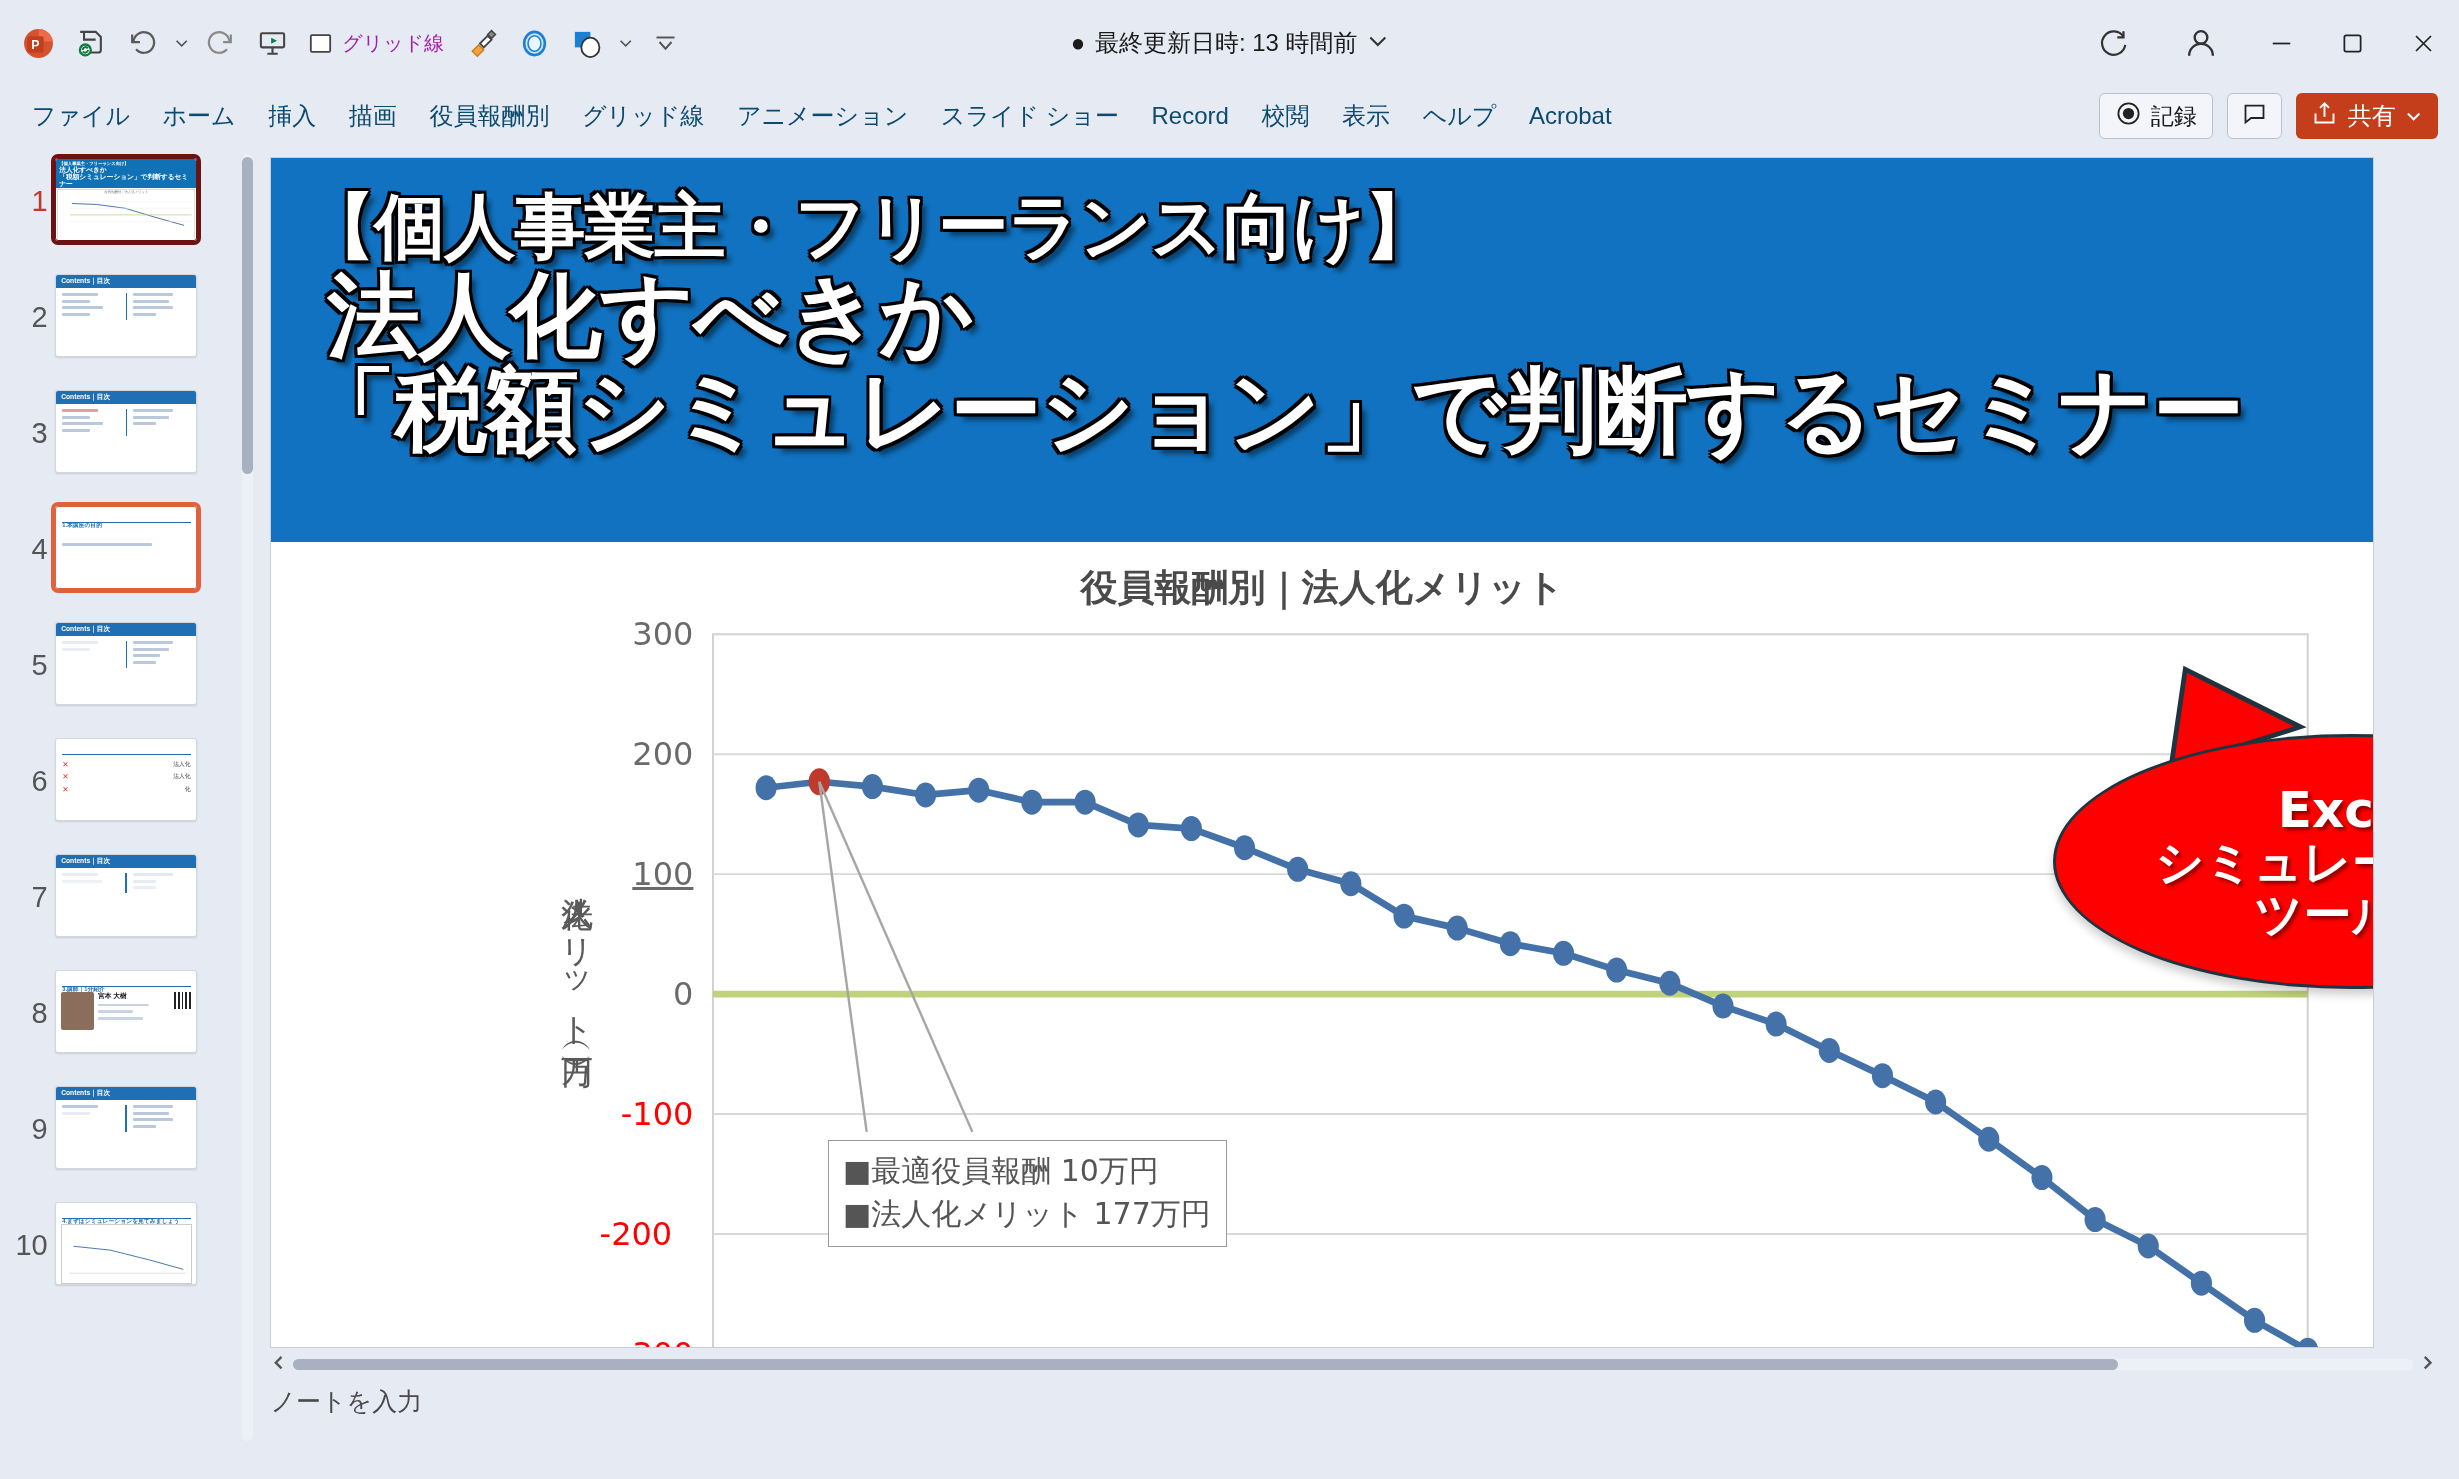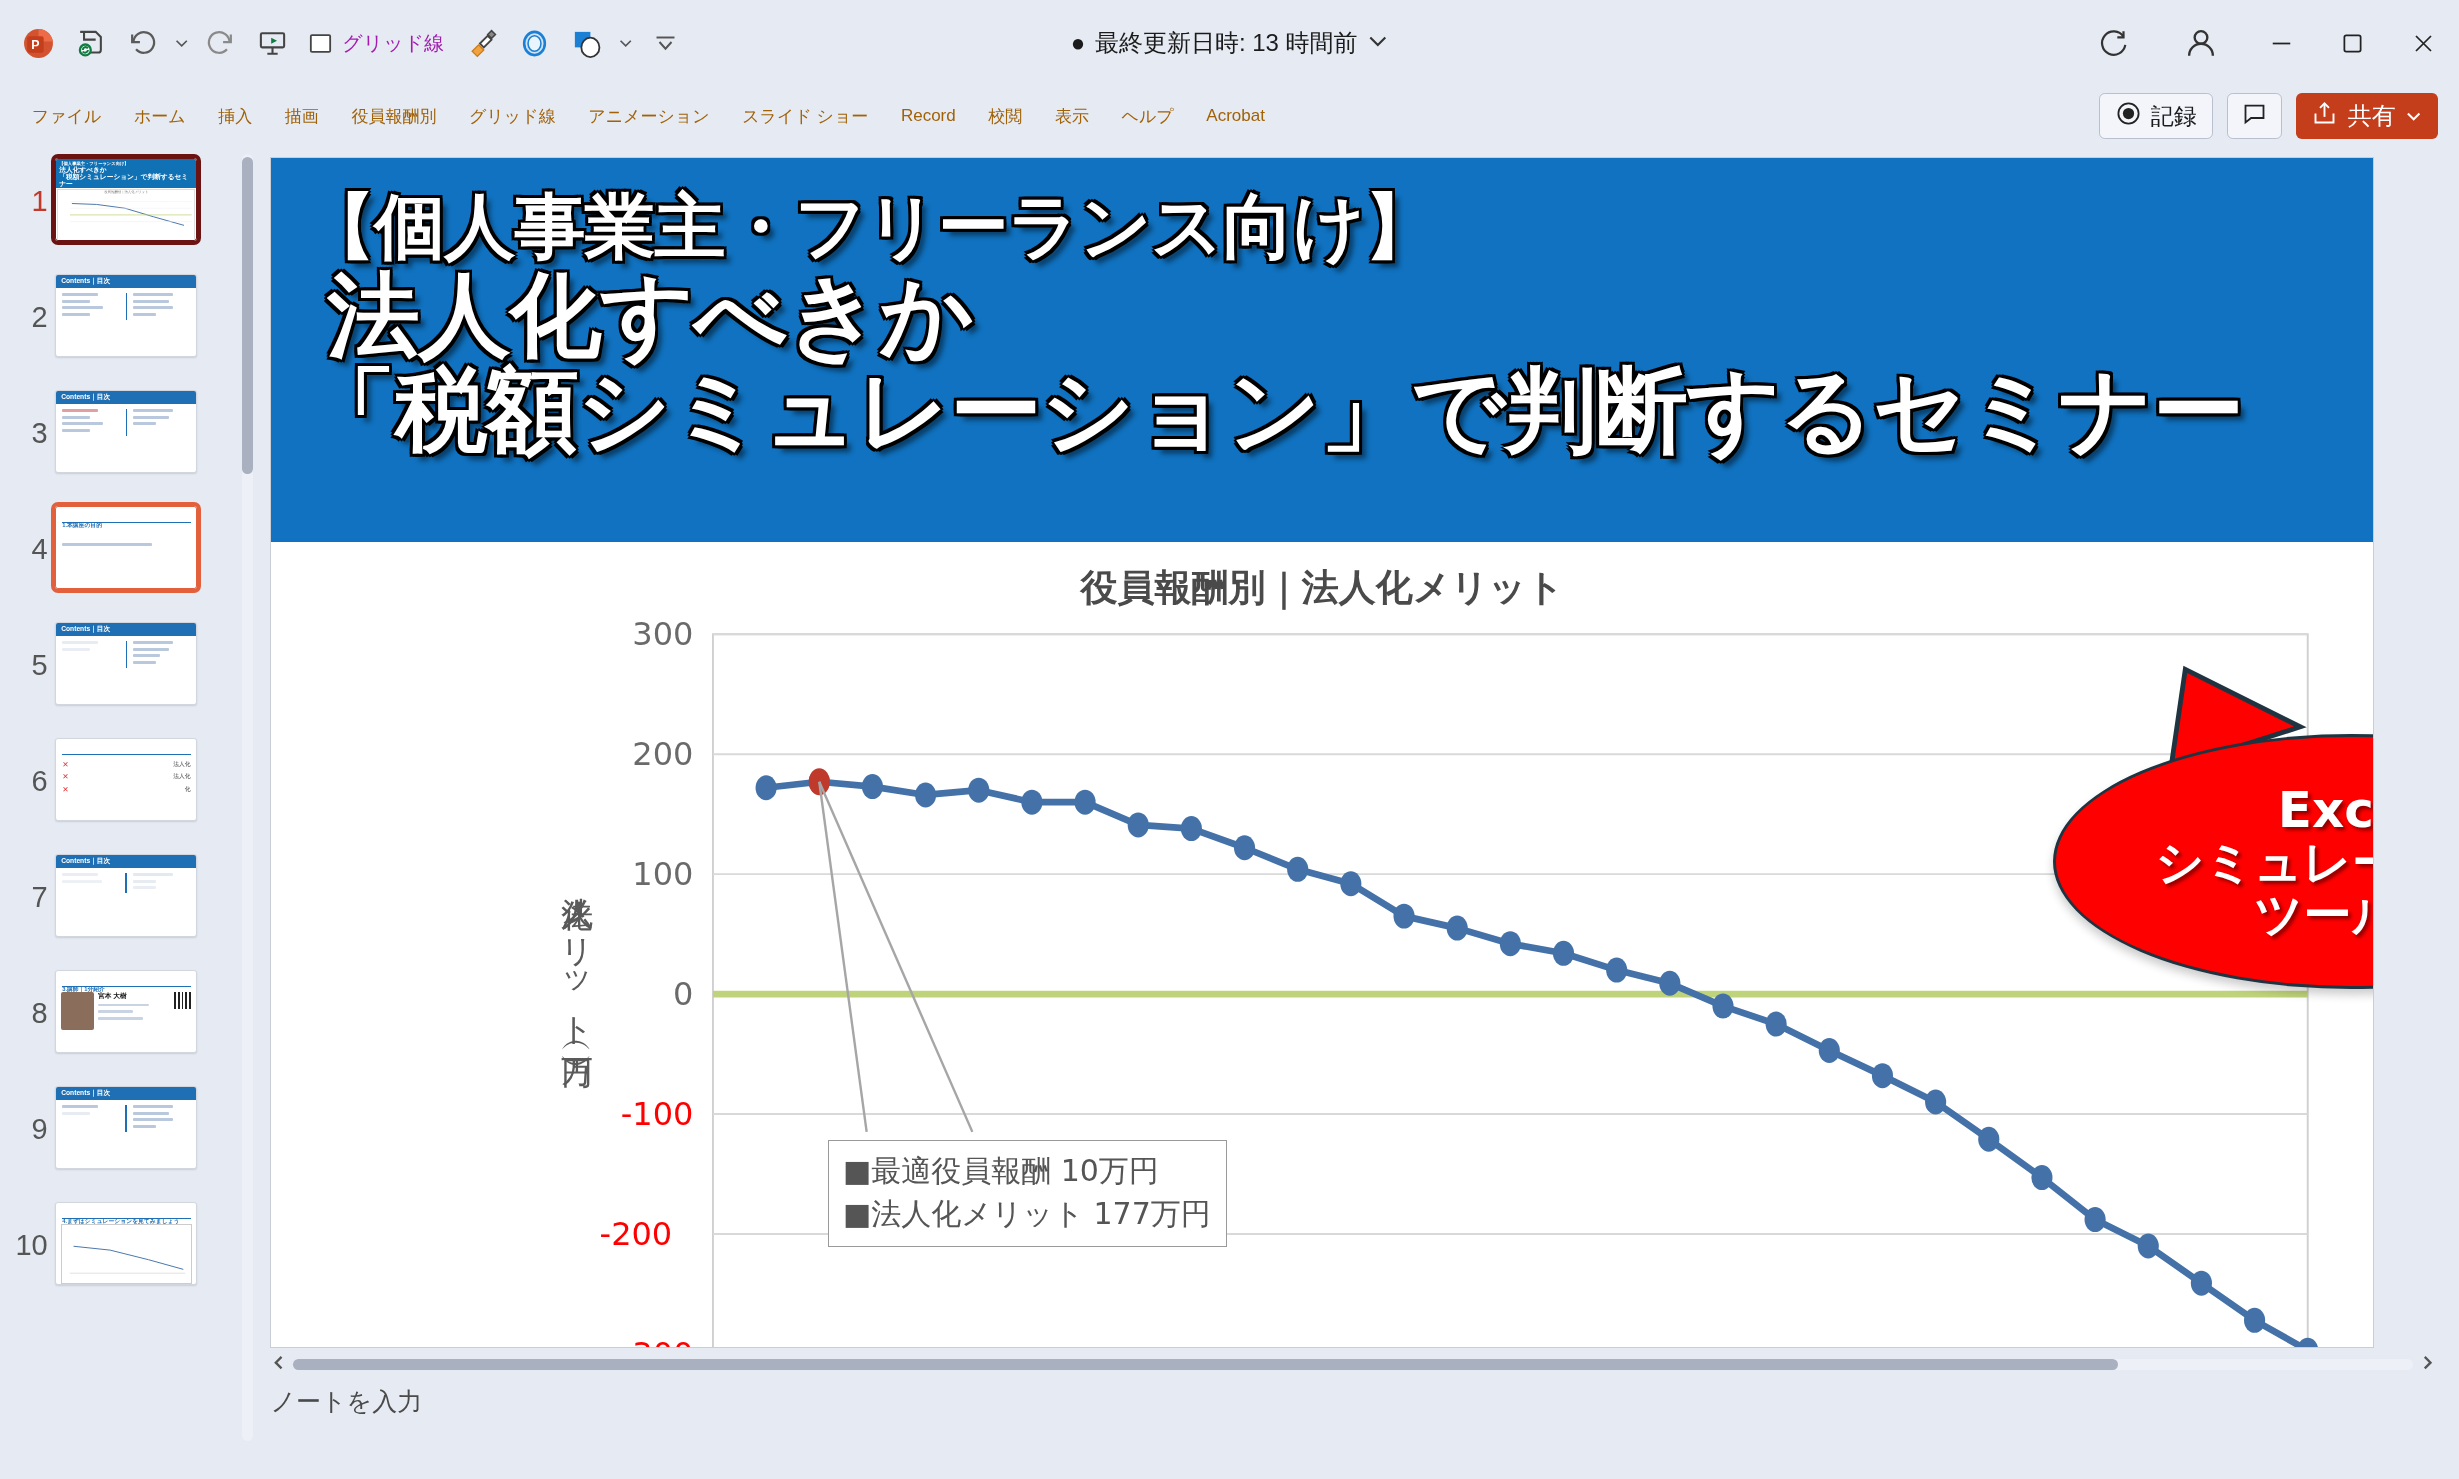--- a/index.html
+++ b/index.html
@@ -53,22 +53,22 @@
   
   .ribbon {
     height: 60px;
     display: flex;
     align-items: center;
     background: #E6EAF2;
     padding-left: 15.4px;
     position: relative;
   }
   .rtab {
-    font-size: 17px;
-    color: #a16207;
+    font-size: 24px;
+    color: #0c4a6e;
     padding: 6.7px 16.3px;
     border-radius: 5.8px;
     white-space: nowrap;
     cursor: default;
   }
   .ribbon-right {
     margin-left: auto;
     display: flex; align-items: center; gap: 13.4px;
     padding-right: 21px;
   }
@@ -679,21 +679,21 @@
 
       <div class="chart-area">
         <div class="chart-title">役員報酬別｜法人化メリット</div>
 
         <div class="axis-y-title">法人化メリット（万円）</div>
 
         <div class="plot-wrap">
           <div id="yticks">
               <div class="ytick" style="top: 92px; left: 307px;">300</div>
               <div class="ytick" style="top: 212px; left: 307px;">200</div>
-              <div class="ytick" style="top: 332px; left: 307px;">100</div>
+              <div class="ytick" style="top: 332px; left: 307px; text-decoration: underline;">100</div>
               <div class="ytick" style="top: 452px; left: 307px;">0</div>
               <div class="ytick neg" style="top: 572px; left: 307px;">-100</div>
               <div class="ytick neg" style="top: 692px; left: 307px; text-align: center;">-200</div>
               <div class="ytick neg" style="top: 812px; left: 307px;">-300</div>
             </div>
           <div id="xticks"></div>
           <svg id="plot" width="2104" height="807" style="position:absolute;left:0;top:0;" viewBox="0 0 2190 840">
               <rect x="460" y="96" width="1660" height="874" fill="#fff" stroke="#D0D0D0" stroke-width="2"></rect>
               <line x1="460" y1="96" x2="2120" y2="96" stroke="#D9D9D9" stroke-width="2"></line>
               <line x1="460" y1="220.8571428571429" x2="2120" y2="220.8571428571429" stroke="#D9D9D9" stroke-width="2"></line>

